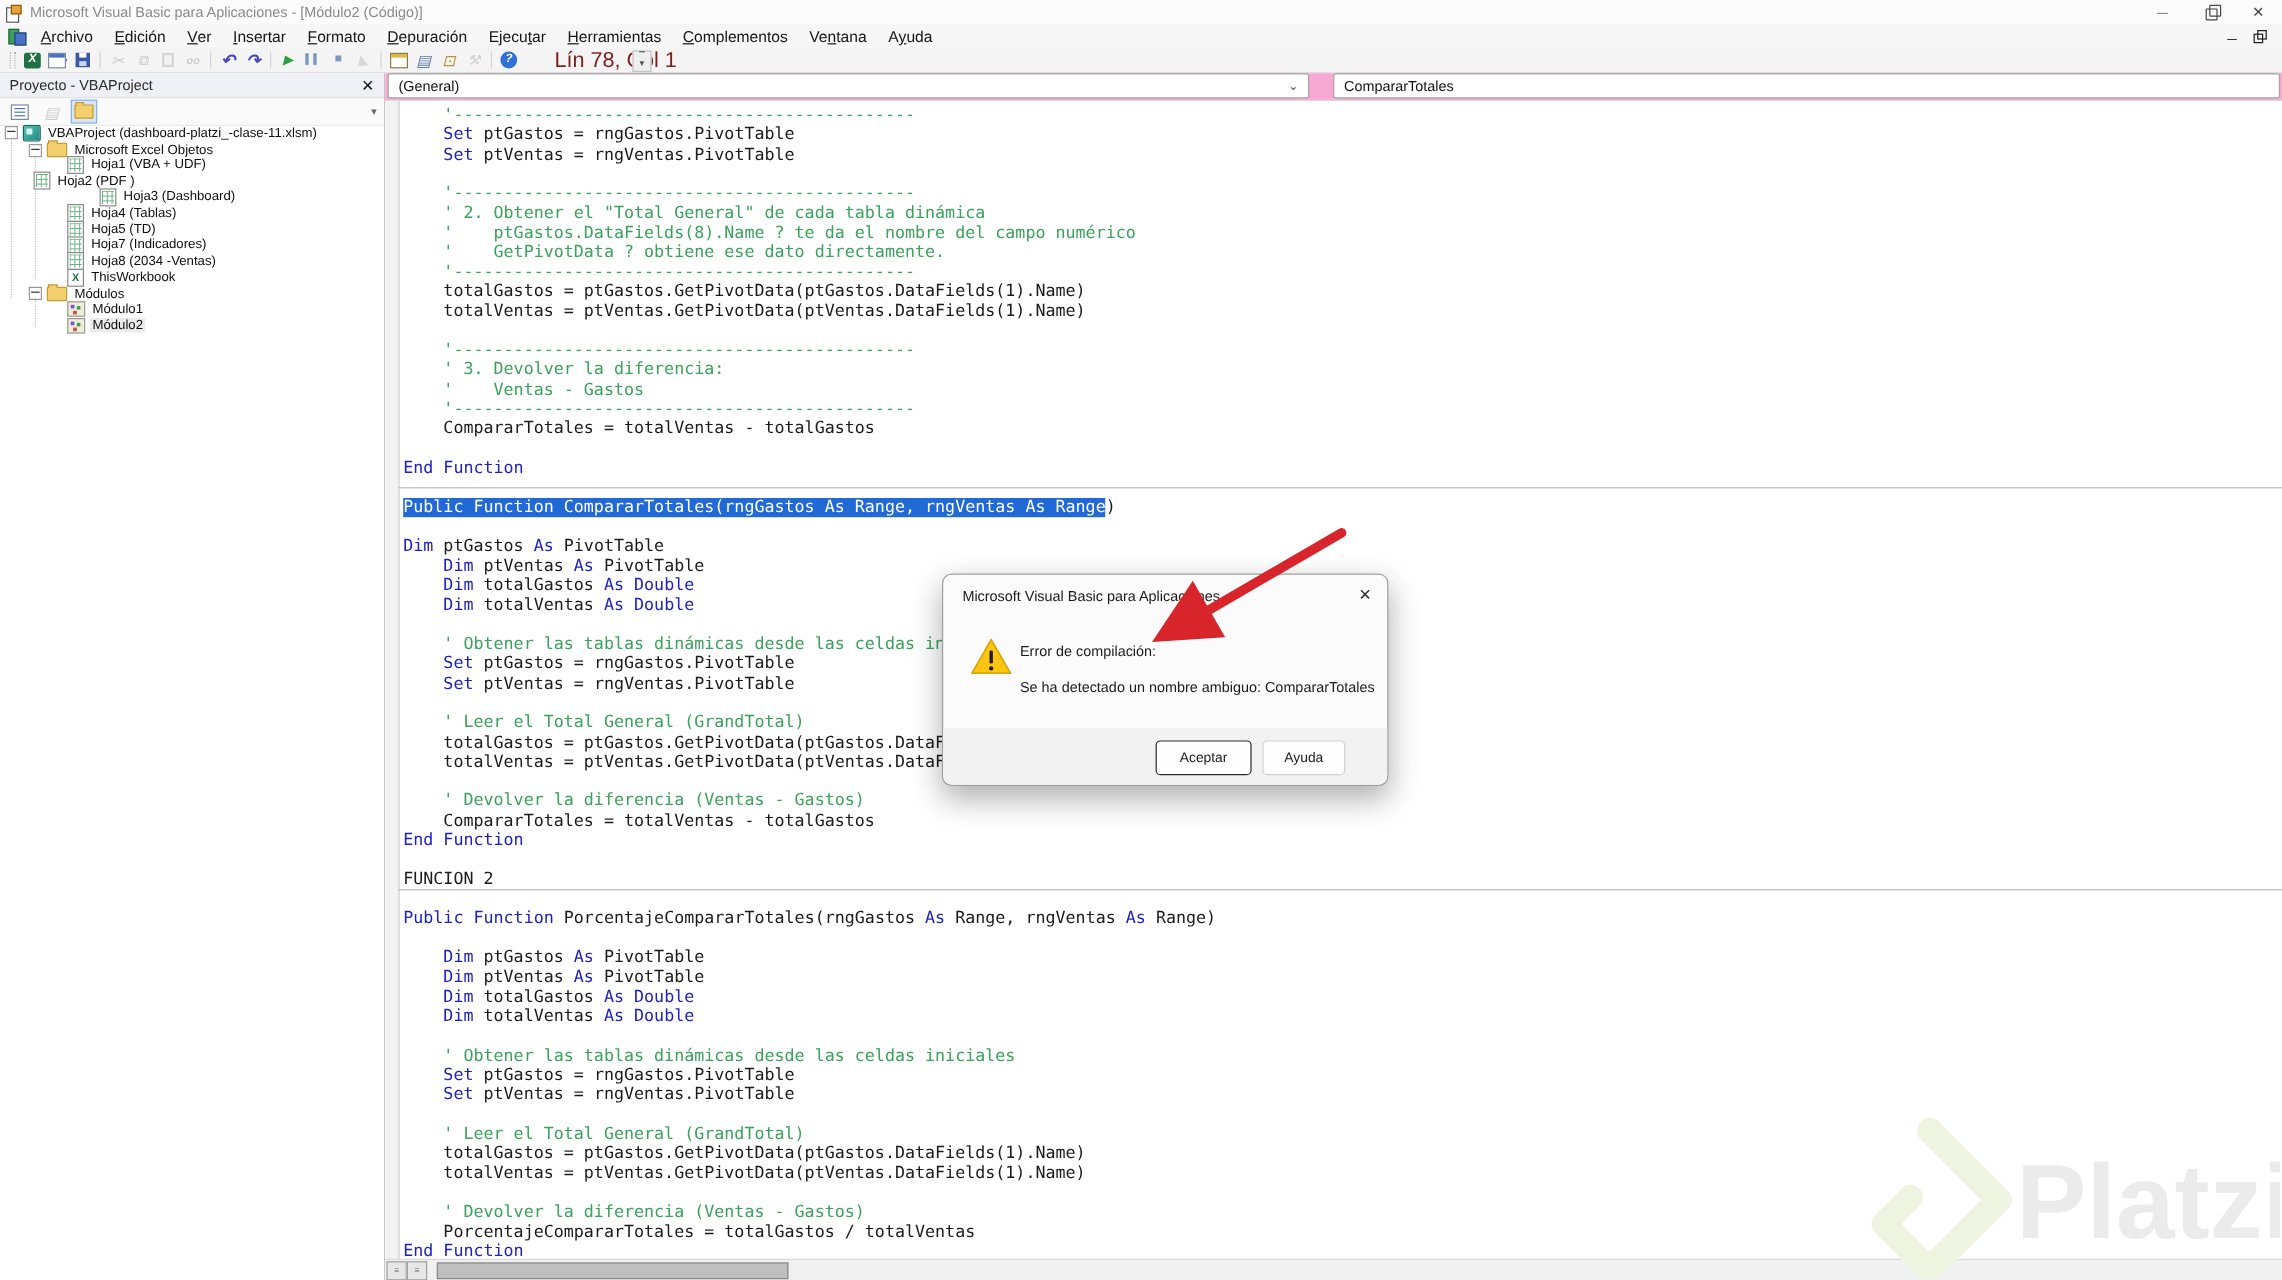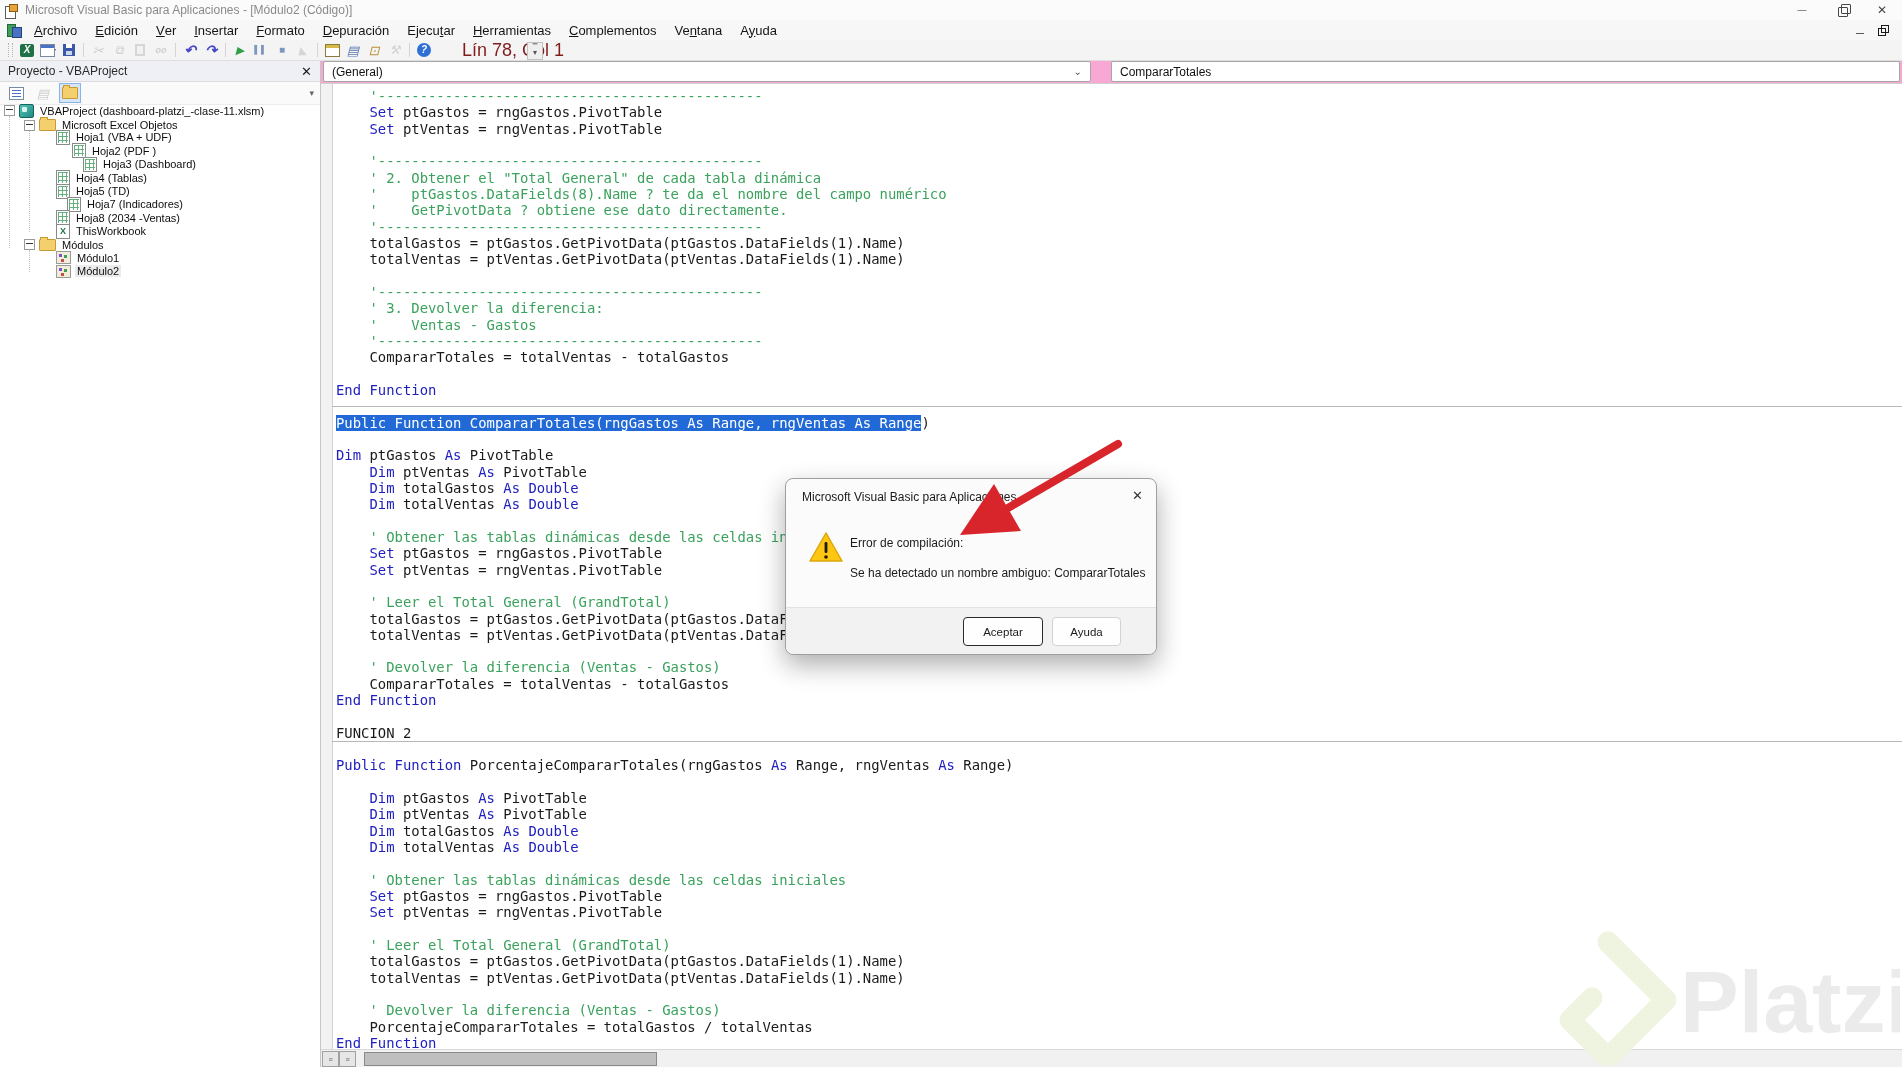--- a/index.html
+++ b/index.html
@@ -295,37 +295,37 @@
         </div>
         <div class="trow" style="padding-left: 24px; align-items: flex-end;">
           <span class="exp"></span>
           <span class="tico ti-folder"></span>
           <span class="lbl">Microsoft Excel Objetos</span>
         </div>
         <div class="trow" style="padding-left: 56px;">
           <span class="tico ti-sheet"></span>
           <span class="lbl">Hoja1 (VBA + UDF)</span>
         </div>
-        <div class="trow" style="padding-left: 72px;">
+        <div class="trow" style="padding-left: 28px;">
           <span class="tico ti-sheet"></span>
           <span class="lbl">Hoja2 (PDF )</span>
         </div>
         <div class="trow" style="padding-left: 83px;">
           <span class="tico ti-sheet"></span>
           <span class="lbl">Hoja3 (Dashboard)</span>
         </div>
         <div class="trow" style="padding-left: 56px;">
           <span class="tico ti-sheet"></span>
           <span class="lbl">Hoja4 (Tablas)</span>
         </div>
         <div class="trow" style="padding-left: 56px;">
           <span class="tico ti-sheet"></span>
           <span class="lbl">Hoja5 (TD)</span>
         </div>
-        <div class="trow" style="padding-left: 56px; margin-left: 11px;">
+        <div class="trow" style="padding-left: 56px;">
           <span class="tico ti-sheet"></span>
           <span class="lbl">Hoja7 (Indicadores)</span>
         </div>
         <div class="trow" style="padding-left: 56px;">
           <span class="tico ti-sheet"></span>
           <span class="lbl">Hoja8 (2034 -Ventas)</span>
         </div>
         <div class="trow" style="padding-left: 56px;">
           <span class="tico ti-workbook"></span>
           <span class="lbl">ThisWorkbook</span>

